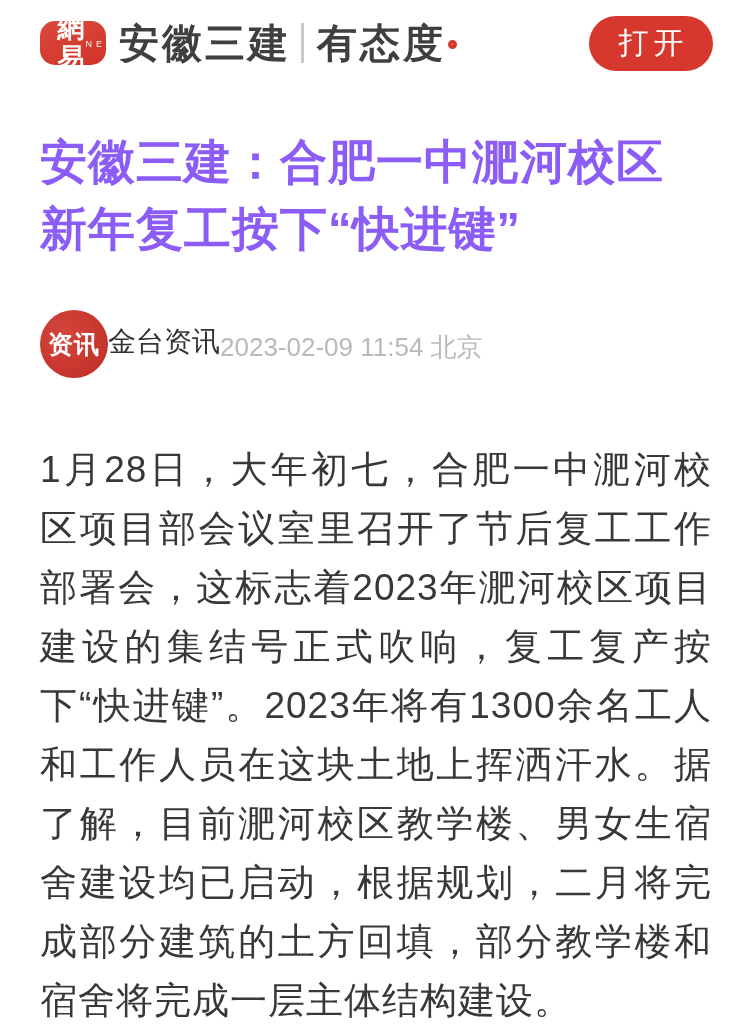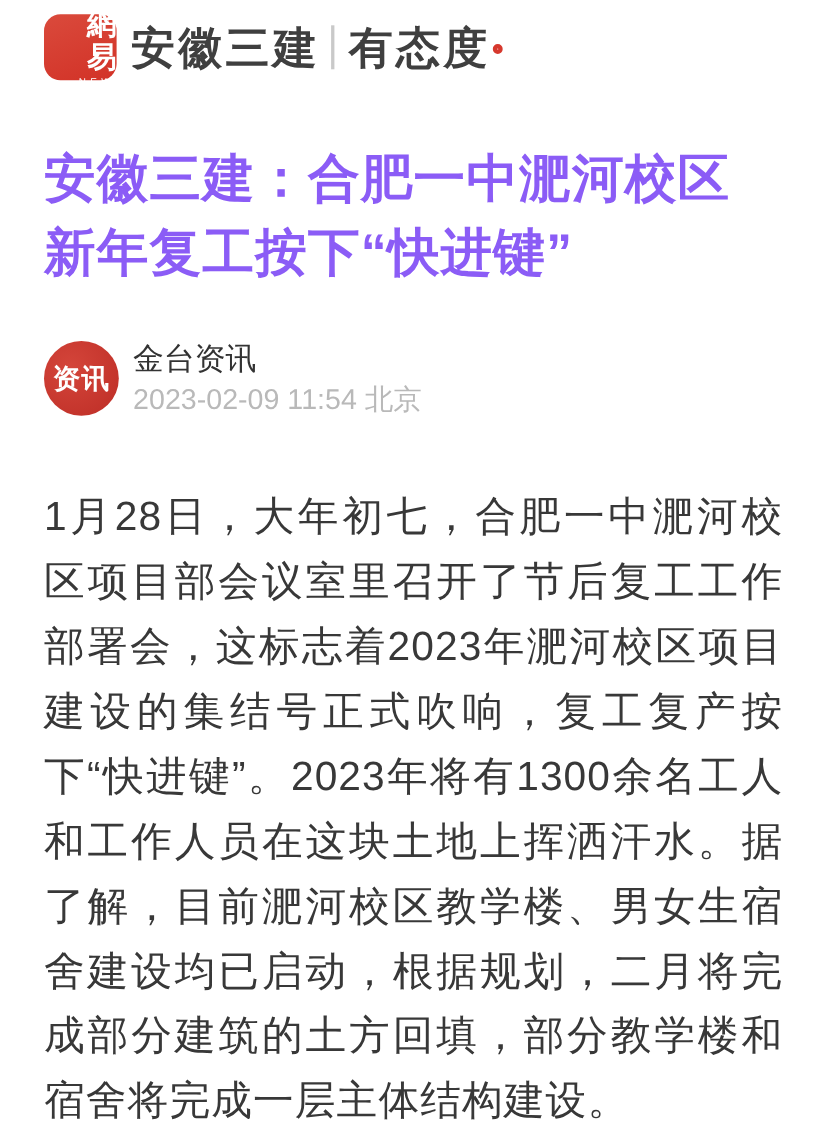--- a/index.html
+++ b/index.html
@@ -14,25 +14,25 @@
   .page { width: 750px; height: 1034px; position: relative; background:#fff; }
 
   
   .header {
     display: flex;
     align-items: center;
     padding: 13px 37px 0 40px;
     height: 73px;
   }
   .app-logo {
-    width: 66px; height: 60px;
+    width: 66px; height: 44px;
     background: linear-gradient(160deg, #da4a3c 0%, #d23227 100%);
     border-radius: 15px;
     color: #fff;
-    display: flex; flex-direction: column;
+    display: flex; flex-direction: row;
     align-items: center; justify-content: center;
     flex: 0 0 auto;
     padding-left: 40px;
   }
   .app-logo .cn { font-size: 27px; font-weight: bold; letter-spacing: 1px; line-height: 30px; }
   .app-logo .en { font-size: 9px; letter-spacing: 4px; line-height: 11px; margin-top: 2px; text-align: center; }
   .brand-wrap {
     display: flex; align-items: center;
     margin-left: 13px;
     color: #3f3f3f;
@@ -95,21 +95,21 @@
     width: 68px; height: 68px;
     border-radius: 50%;
     background: radial-gradient(circle at 35% 35%, #d4453a 0%, #bd2d26 100%);
     color: #fff;
     font-size: 25px;
     font-weight: bold;
     letter-spacing: 1px;
     display: flex; align-items: center; justify-content: center;
     flex: 0 0 auto;
   }
-  .author-info { margin-left: 13px; display: flex; flex-direction: column; }
+  .author-info { display: flex; flex-direction: row; }
   .author-name { font-size: 28px; color: #333333; line-height: 32px; }
   .author-time { font-size: 26px; color: #b9b9b9; line-height: 30px; margin-top: 6px; }
   .author-spacer { flex: 1 1 auto; }
   .follow-btn {
     width: 140px; height: 53px;
     background: #ffffff;
     border: 2px solid #8f8f8f;
     border-radius: 27px;
     color: #3a3a3a;
     font-size: 30px;
@@ -144,20 +144,21 @@
     </div>
     <div class="brand-wrap">
       <span class="brand">安徽三建</span>
       <span class="brand-divider"></span>
       <span class="slogan-wrap">
         <span class="slogan">有态度</span>
         <span class="degree"></span>
       </span>
     </div>
     <div class="header-spacer"></div>
+    <button class="open-btn">打开</button>
   </div>
 
   <h1 class="article-title">安徽三建：合肥一中淝河校区新年复工按下“快进键”</h1>
 
   <div class="author-row">
     <div class="avatar">
       <span>资讯</span>
     </div>
     <div class="author-info">
       <span class="author-name">金台资讯</span>

